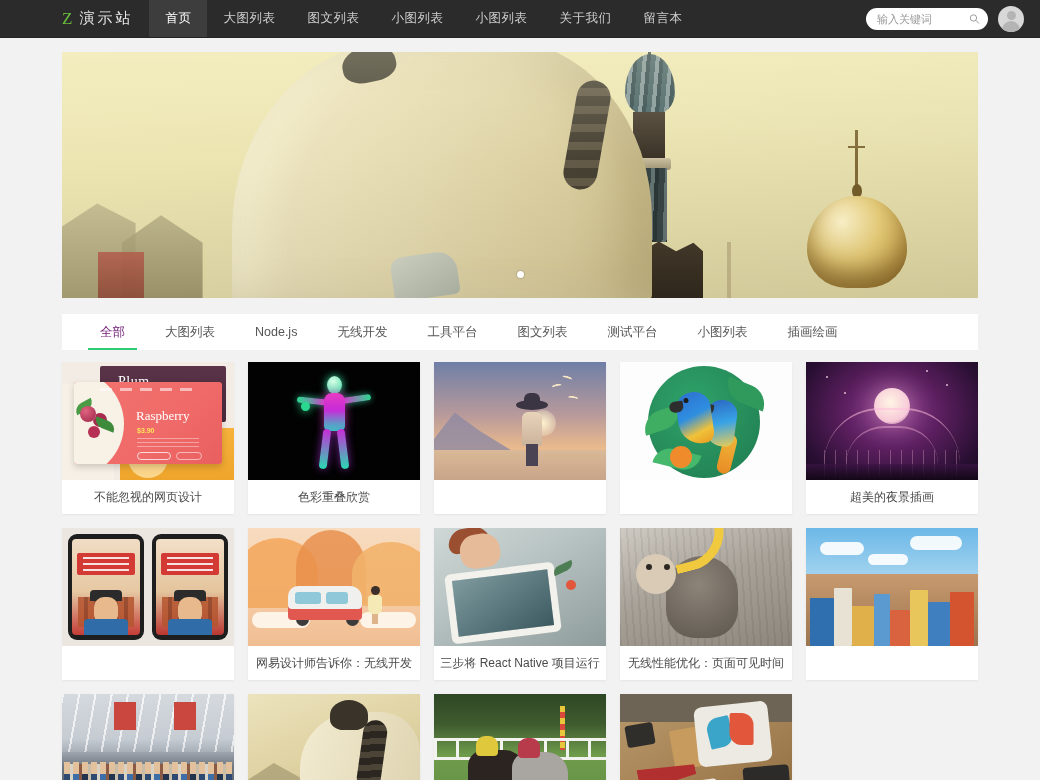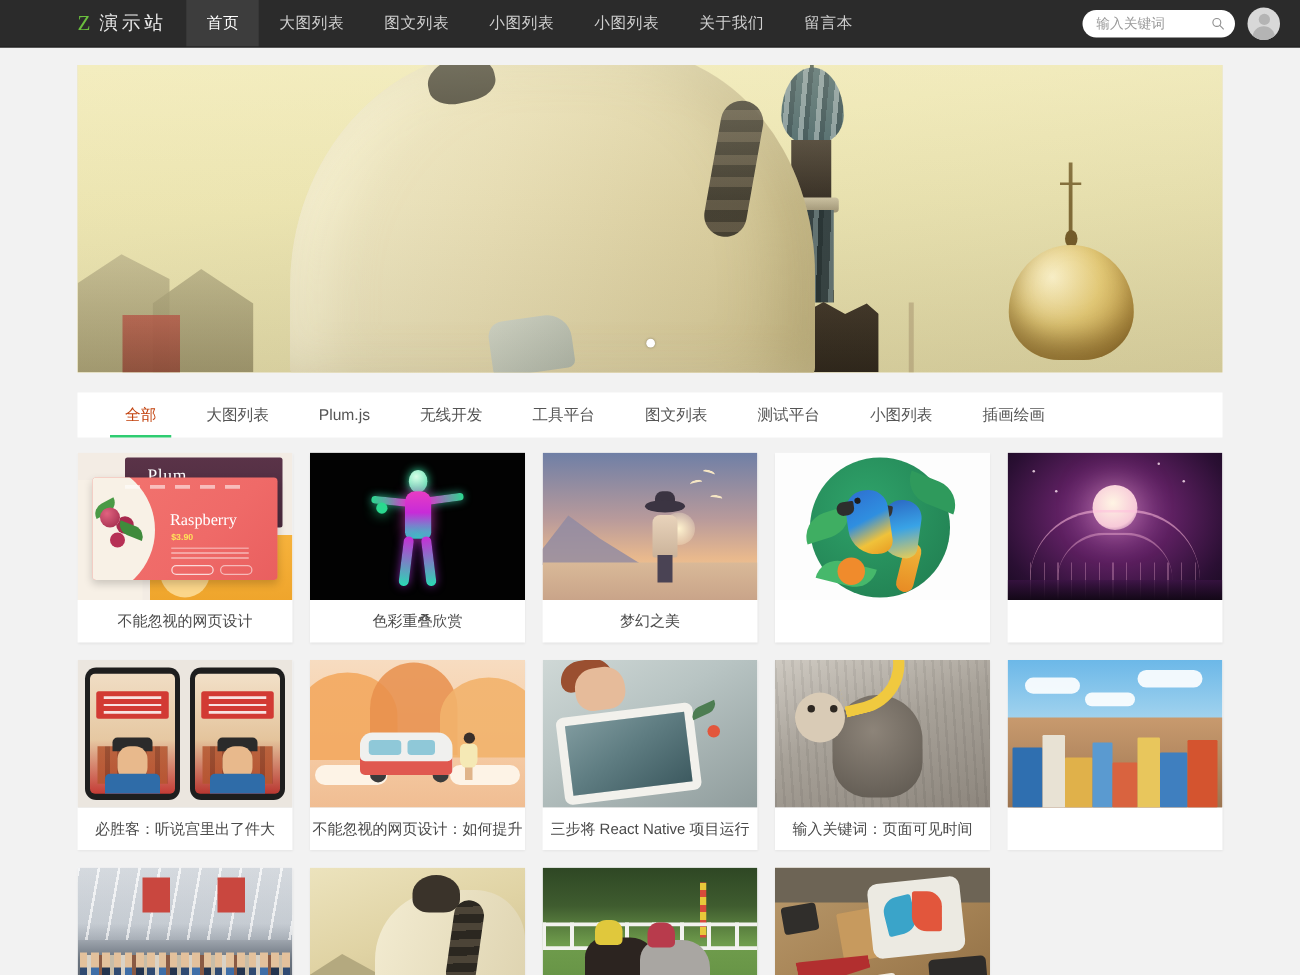--- a/index.html
+++ b/index.html
@@ -237,21 +237,21 @@
   }
   .tab {
     display: flex; align-items: center;
     padding: 0 20px;
     font-size: 12.5px;
     color: #555;
     position: relative;
     cursor: pointer;
     white-space: nowrap;
   }
-  .tab.active { color: #c2410c; }
+  .tab.active { color: #701a75; }
   .tab.active::after {
     content: "";
     position: absolute; left: 8px; right: 8px; bottom: 0;
     height: 2px; background: #2ecc71;
   }
 
   
   .grid-wrap { padding: 12px 62px 0 62px; }
   .grid {
     display: grid;
@@ -879,21 +879,21 @@
     <div class="banner-dots">
       <span class="dot"></span>
     </div>
   </div>
 </div>
 
 <div class="tabbar-wrap">
   <div class="tabbar">
     <div class="tab active">全部</div>
     <div class="tab">大图列表</div>
-    <div class="tab">Plum.js</div>
+    <div class="tab">Node.js</div>
     <div class="tab">无线开发</div>
     <div class="tab">工具平台</div>
     <div class="tab">图文列表</div>
     <div class="tab">测试平台</div>
     <div class="tab">小图列表</div>
     <div class="tab">插画绘画</div>
   </div>
 </div>
 
 <div class="grid-wrap">
@@ -953,21 +953,20 @@
             <div class="bird b2"></div>
             <div class="bird b3"></div>
           <div class="girl">
               <div class="hat2"></div>
               <div class="hat"></div>
               <div class="body"></div>
               <div class="legs"></div>
             </div>
         </div>
       </div>
-      <div class="cap">梦幻之美</div>
     </div>
 
     <div class="card">
       <div class="thumb">
         <div class="t t4">
           <div class="circ"></div>
             <div class="leafA"></div>
             <div class="leafB"></div>
             <div class="leafC"></div>
           <div class="tail"></div>
@@ -990,20 +989,21 @@
           <div class="star" style="left:140px;top:22px"></div>
           <div class="star" style="left:120px;top:8px"></div>
           <div class="star" style="left:38px;top:30px"></div>
           <div class="moon"></div>
           <div class="coaster"></div>
             <div class="coaster2"></div>
           <div class="pillars"></div>
             <div class="ground"></div>
         </div>
       </div>
+      <div class="cap">超美的夜景插画</div>
     </div>
 
     <div class="card">
       <div class="thumb">
         <div class="t t6">
           <div class="ph left">
               <div class="scr a">
                 <div class="bldg"></div>
                 <div class="redband"></div>
                 <div class="cap"></div>
@@ -1015,21 +1015,20 @@
               <div class="scr b">
                 <div class="bldg"></div>
                 <div class="redband"></div>
                 <div class="cap"></div>
                 <div class="face"></div>
                 <div class="robe"></div>
               </div>
             </div>
         </div>
       </div>
-      <div class="cap">必胜客：听说宫里出了件大</div>
     </div>
 
 
     <div class="card">
       <div class="thumb">
         <div class="t t8">
           <div class="hillA"></div>
             <div class="hillB"></div>
             <div class="hillC"></div>
           <div class="cloud cl1"></div>
@@ -1040,21 +1039,21 @@
               <div class="win"></div>
               <div class="win2"></div>
             </div>
           <div class="girl">
               <div class="h"></div>
               <div class="d"></div>
               <div class="lg"></div>
             </div>
         </div>
       </div>
-      <div class="cap">不能忽视的网页设计：如何提升</div>
+      <div class="cap">网易设计师告诉你：无线开发</div>
     </div>
 
     <div class="card">
       <div class="thumb">
         <div class="t t9">
           <div class="hair"></div>
             <div class="face"></div>
           <div class="mirror">
               <div class="in"></div>
             </div>
@@ -1069,21 +1068,21 @@
       <div class="thumb">
         <div class="t t10">
           <div class="tex"></div>
           <div class="monkey"></div>
           <div class="face"></div>
             <div class="eye eL"></div>
             <div class="eye eR"></div>
           <div class="ban"></div>
         </div>
       </div>
-      <div class="cap">输入关键词：页面可见时间</div>
+      <div class="cap">无线性能优化：页面可见时间</div>
     </div>
 
     <div class="card">
       <div class="thumb">
         <div class="t t11">
           <div class="cloud c1"></div>
             <div class="cloud c2"></div>
             <div class="cloud c3"></div>
           <div class="hill"></div>
           <div class="b" style="left:4px;width:24px;height:48px;background:#2f6fb0"></div>

